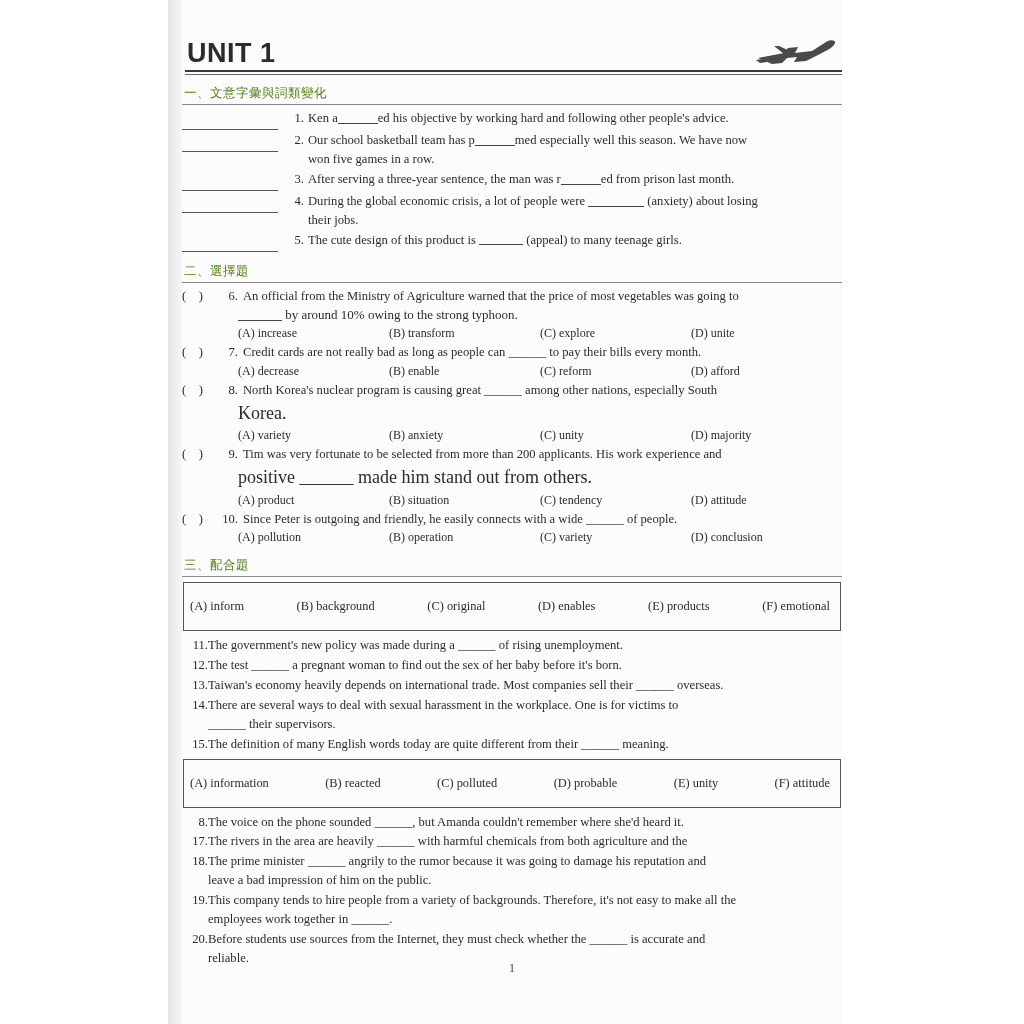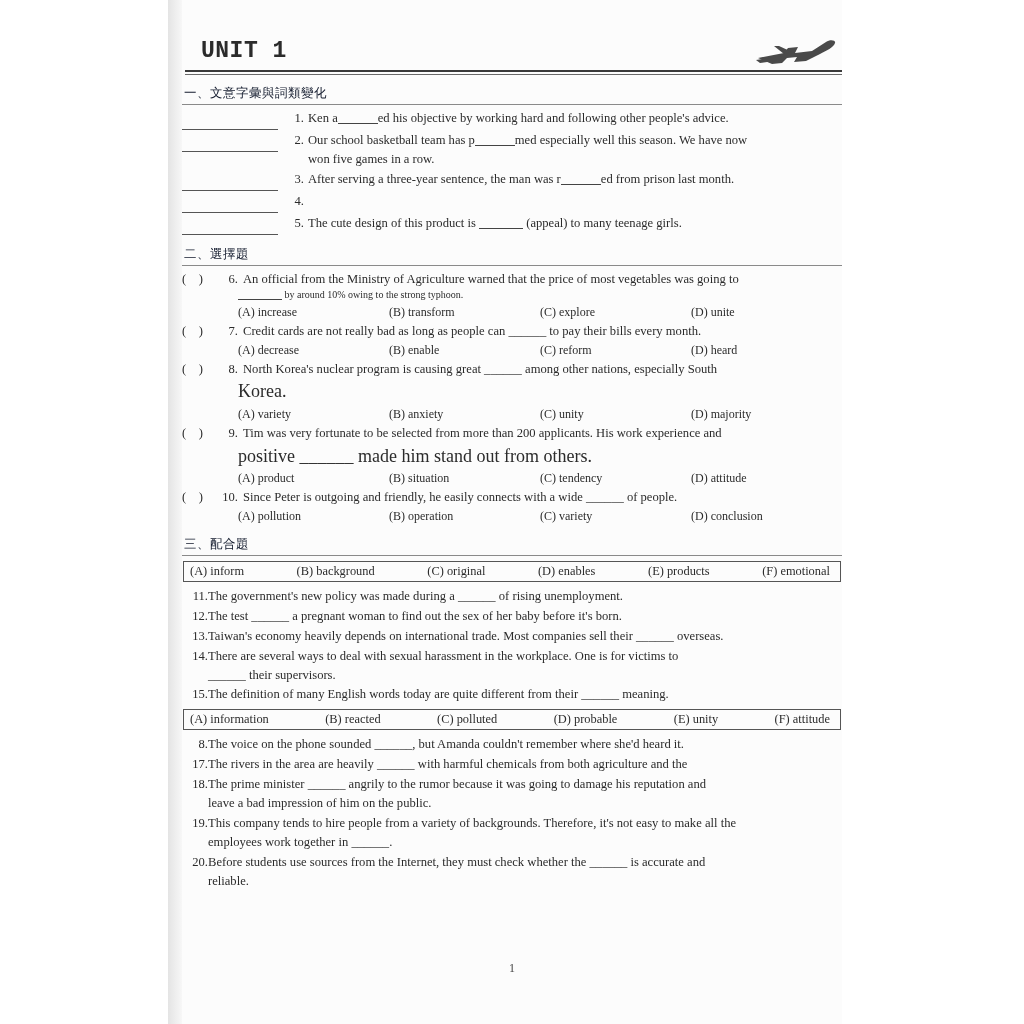--- a/index.html
+++ b/index.html
@@ -40,26 +40,26 @@
     padding: 0;
   }
   
   .unit-head {
     position: relative;
     margin: 0 0 0 3px;
     padding: 0 0 2px 0;
     height: 38px;
   }
   .unit-title {
-    font-family: Liberation Mono, monospace;
+    font-family: Liberation Sans, sans-serif;
     font-weight: bold;
-    font-size: 23px;
+    font-size: 27px;
     letter-spacing: 0.5px;
     position: absolute;
-    left: 16px;
+    left: 2px;
     top: 4px;
   }
   .title-rule {
     position: absolute;
     left: 0;
     right: 0;
     top: 36px;
     border-top: 2px solid #3a3a3a;
   }
   .title-rule2 {
@@ -72,21 +72,21 @@
   .plane {
     position: absolute;
     right: 2px;
     top: 0px;
   }
   
   .sec {
     margin-top: 11px;
     font-family: "DejaVu Sans", sans-serif;
     font-size: 12.5px;
-    color: #0f172a;
+    color: #4d7c0f;
     letter-spacing: 0.5px;
     padding-left: 2px;
   }
   .sec-rule {
     border-bottom: 1px solid #8a8a8a;
     margin-top: 2px;
     margin-bottom: 4px;
   }
   
   .q1-row {
@@ -156,21 +156,21 @@
   }
   .mc-opts > div {
     flex: 0 0 25%;
   }
   .indent2 { padding-left: 56px; }
   
   .wordbank {
     border: 1px solid #555;
     display: flex;
     font-size: 12.4px;
-    padding: 2px 6px;
+    padding: 16px 6px;
     margin: 5px 1px 5px 1px;
     justify-content: space-between;
   }
   .wordbank > div {
     white-space: nowrap;
     padding-right: 4px;
   }
   .m-item {
     display: flex;
     font-size: 12.6px;
@@ -247,20 +247,25 @@
         <span class="q1-num">3.</span>
         <span class="q1-text">
           <span>After serving a three-year sentence, the man was r</span><span class="cue"></span><span>ed</span>
           <span>from prison last month.</span>
         </span>
       </div>
 
       <div class="q1-row">
         <span class="ansline"></span>
         <span class="q1-num">4.</span>
+        <span class="q1-text">
+          <span>During the global economic crisis, a lot of people were</span> <span class="blank blank-lg"></span>
+          <span>(anxiety) about losing</span>
+          <div class="cont" style="padding-left:0">their jobs.</div>
+        </span>
       </div>
 
       <div class="q1-row">
         <span class="ansline"></span>
         <span class="q1-num">5.</span>
         <span class="q1-text">
           <span>The cute design of this product is</span> <span class="blank"></span>
           <span>(appeal) to many teenage girls.</span>
         </span>
       </div>
@@ -269,41 +274,41 @@
     <div class="sec">二、選擇題</div>
     <div class="sec-rule"></div>
 
     <div>
 
       <div class="mc-item">
         <span class="mc-paren">(    )</span>
         <span class="mc-num">6.</span>
         <span class="mc-stem">An official from the Ministry of Agriculture warned that the price of most vegetables was going to</span>
       </div>
-      <div class="indent2" style="font-size:10px;line-height:1.48;">
+      <div class="indent2" style="font-size:13px;line-height:1.48;">
         <span class="blank"></span>
         <span>by around 10% owing to the strong typhoon.</span>
       </div>
       <div class="mc-opts">
         <div>(A) increase</div>
         <div>(B) transform</div>
         <div>(C) explore</div>
         <div>(D) unite</div>
       </div>
 
       <div class="mc-item">
         <span class="mc-paren">(    )</span>
         <span class="mc-num">7.</span>
         <span class="mc-stem">Credit cards are not really bad as long as people can ______ to pay their bills every month.</span>
       </div>
       <div class="mc-opts">
         <div>(A) decrease</div>
         <div>(B) enable</div>
         <div>(C) reform</div>
-        <div>(D) heard</div>
+        <div>(D) afford</div>
       </div>
 
       <div class="mc-item">
         <span class="mc-paren">(    )</span>
         <span class="mc-num">8.</span>
         <span class="mc-stem">North Korea's nuclear program is causing great ______ among other nations, especially South</span>
       </div>
       <div class="indent2" style="font-size:18px;line-height:1.48;">Korea.</div>
       <div class="mc-opts">
         <div>(A) variety</div>

